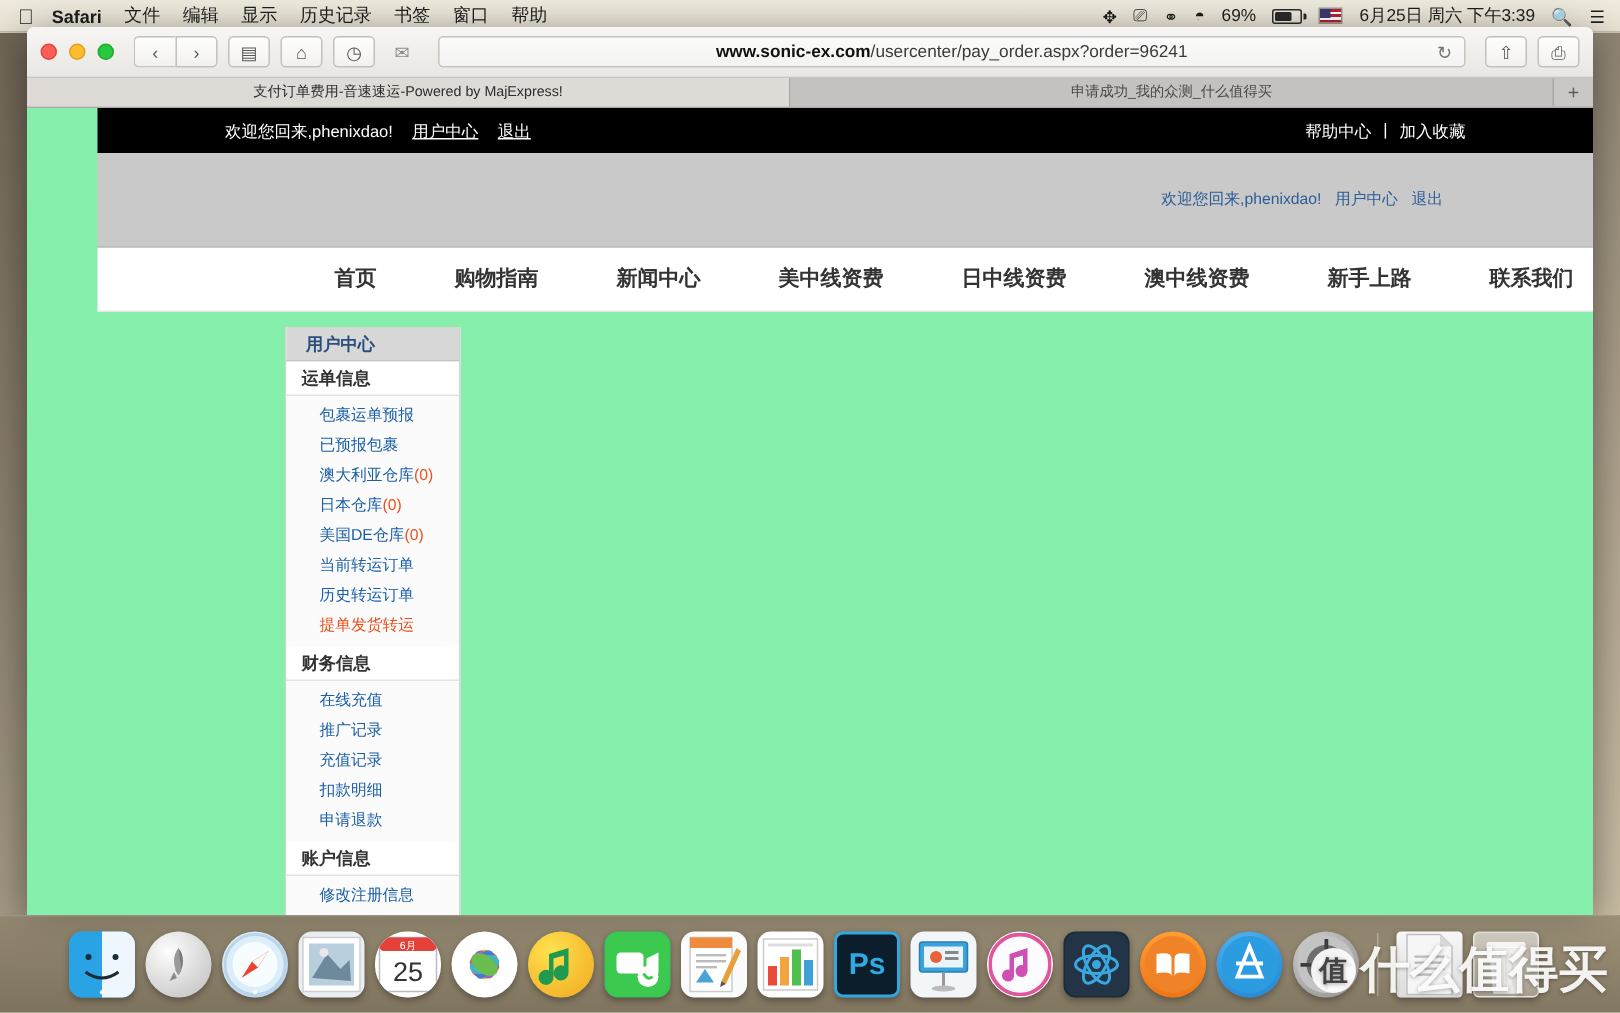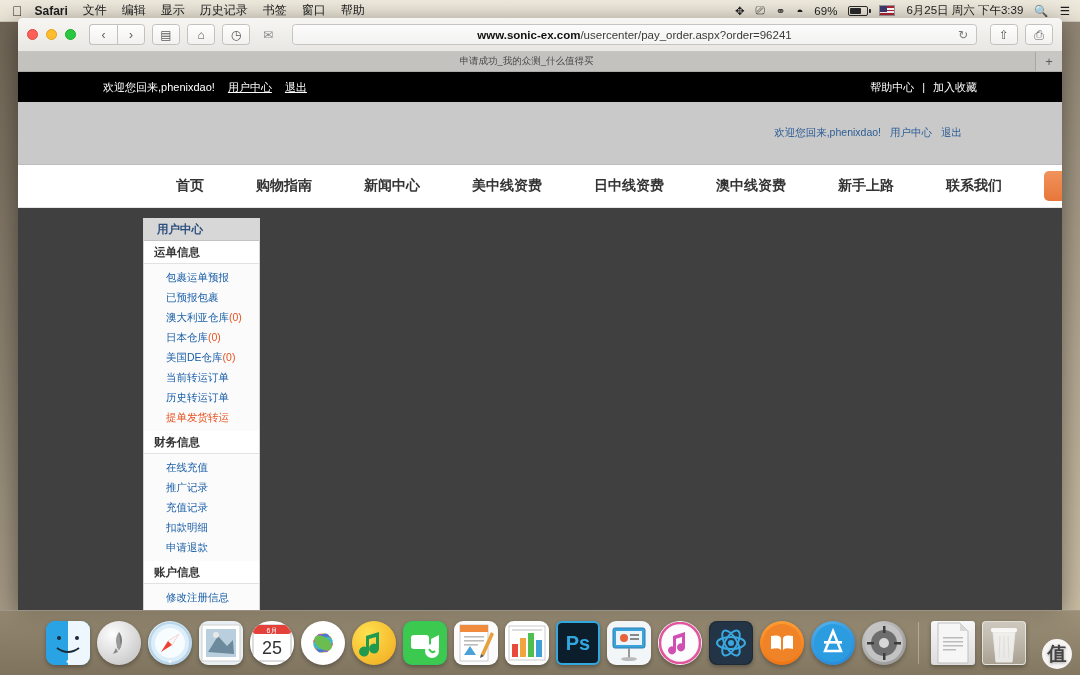--- a/index.html
+++ b/index.html
@@ -91,21 +91,21 @@
     white-space: nowrap; overflow: hidden; padding: 0 6px;
     background: #c4c2bf;
   }
   .tab.active { background: #dedbd7; color: #2b2b2b; }
   .tab-add {
     width: 26px; display: flex; align-items: center; justify-content: center;
     color: #5b5b5b; font-size: 13px;
   }
 
   
-  #page { height: 601px; background: #404040; overflow: hidden; position: relative; }
+  #page { height: 601px; background: #86efac; overflow: hidden; position: relative; padding-left: 47px; }
 
   #topbar {
     height: 30px; background: #000; color: #fff;
     display: flex; align-items: center; font-size: 11px;
     padding: 0 85px;
   }
   #topbar .left { display: flex; align-items: center; gap: 13px; }
   #topbar .right { margin-left: auto; display: flex; align-items: center; gap: 8px; }
   #topbar a { color: #fff; text-decoration: underline; }
   #topbar .plain { text-decoration: none; }
@@ -283,20 +283,21 @@
       <span class="tbtn flat">✉</span>
       <span id="urlbar">
         <span class="url"><b>www.sonic-ex.com</b><span>/usercenter/pay_order.aspx?order=96241</span></span>
         <span class="reload">↻</span>
       </span>
       <span class="tbtn">⇧</span>
       <span class="tbtn">⎙</span>
     </div>
 
     <div id="tabbar">
+      <span class="tab active">支付订单费用-音速速运-Powered by MajExpress!</span>
       <span class="tab">申请成功_我的众测_什么值得买</span>
       <span class="tab-add">+</span>
     </div>
 
     <div id="page">
 
       <div id="topbar">
         <span class="left">
           <span class="plain">欢迎您回来,phenixdao!</span>
           <a href="#">用户中心</a>
@@ -578,15 +579,16 @@
               <line x1="17" y1="14" x2="17" y2="36"></line>
               <line x1="21" y1="14" x2="22" y2="36"></line>
             </g>
           </svg>
     </span>
       </span>
   </div>
 
   <div id="watermark">
     <span class="badge">值</span>
+    <span>什么值得买</span>
   </div>
 
 </div>
 
 </body></html>

